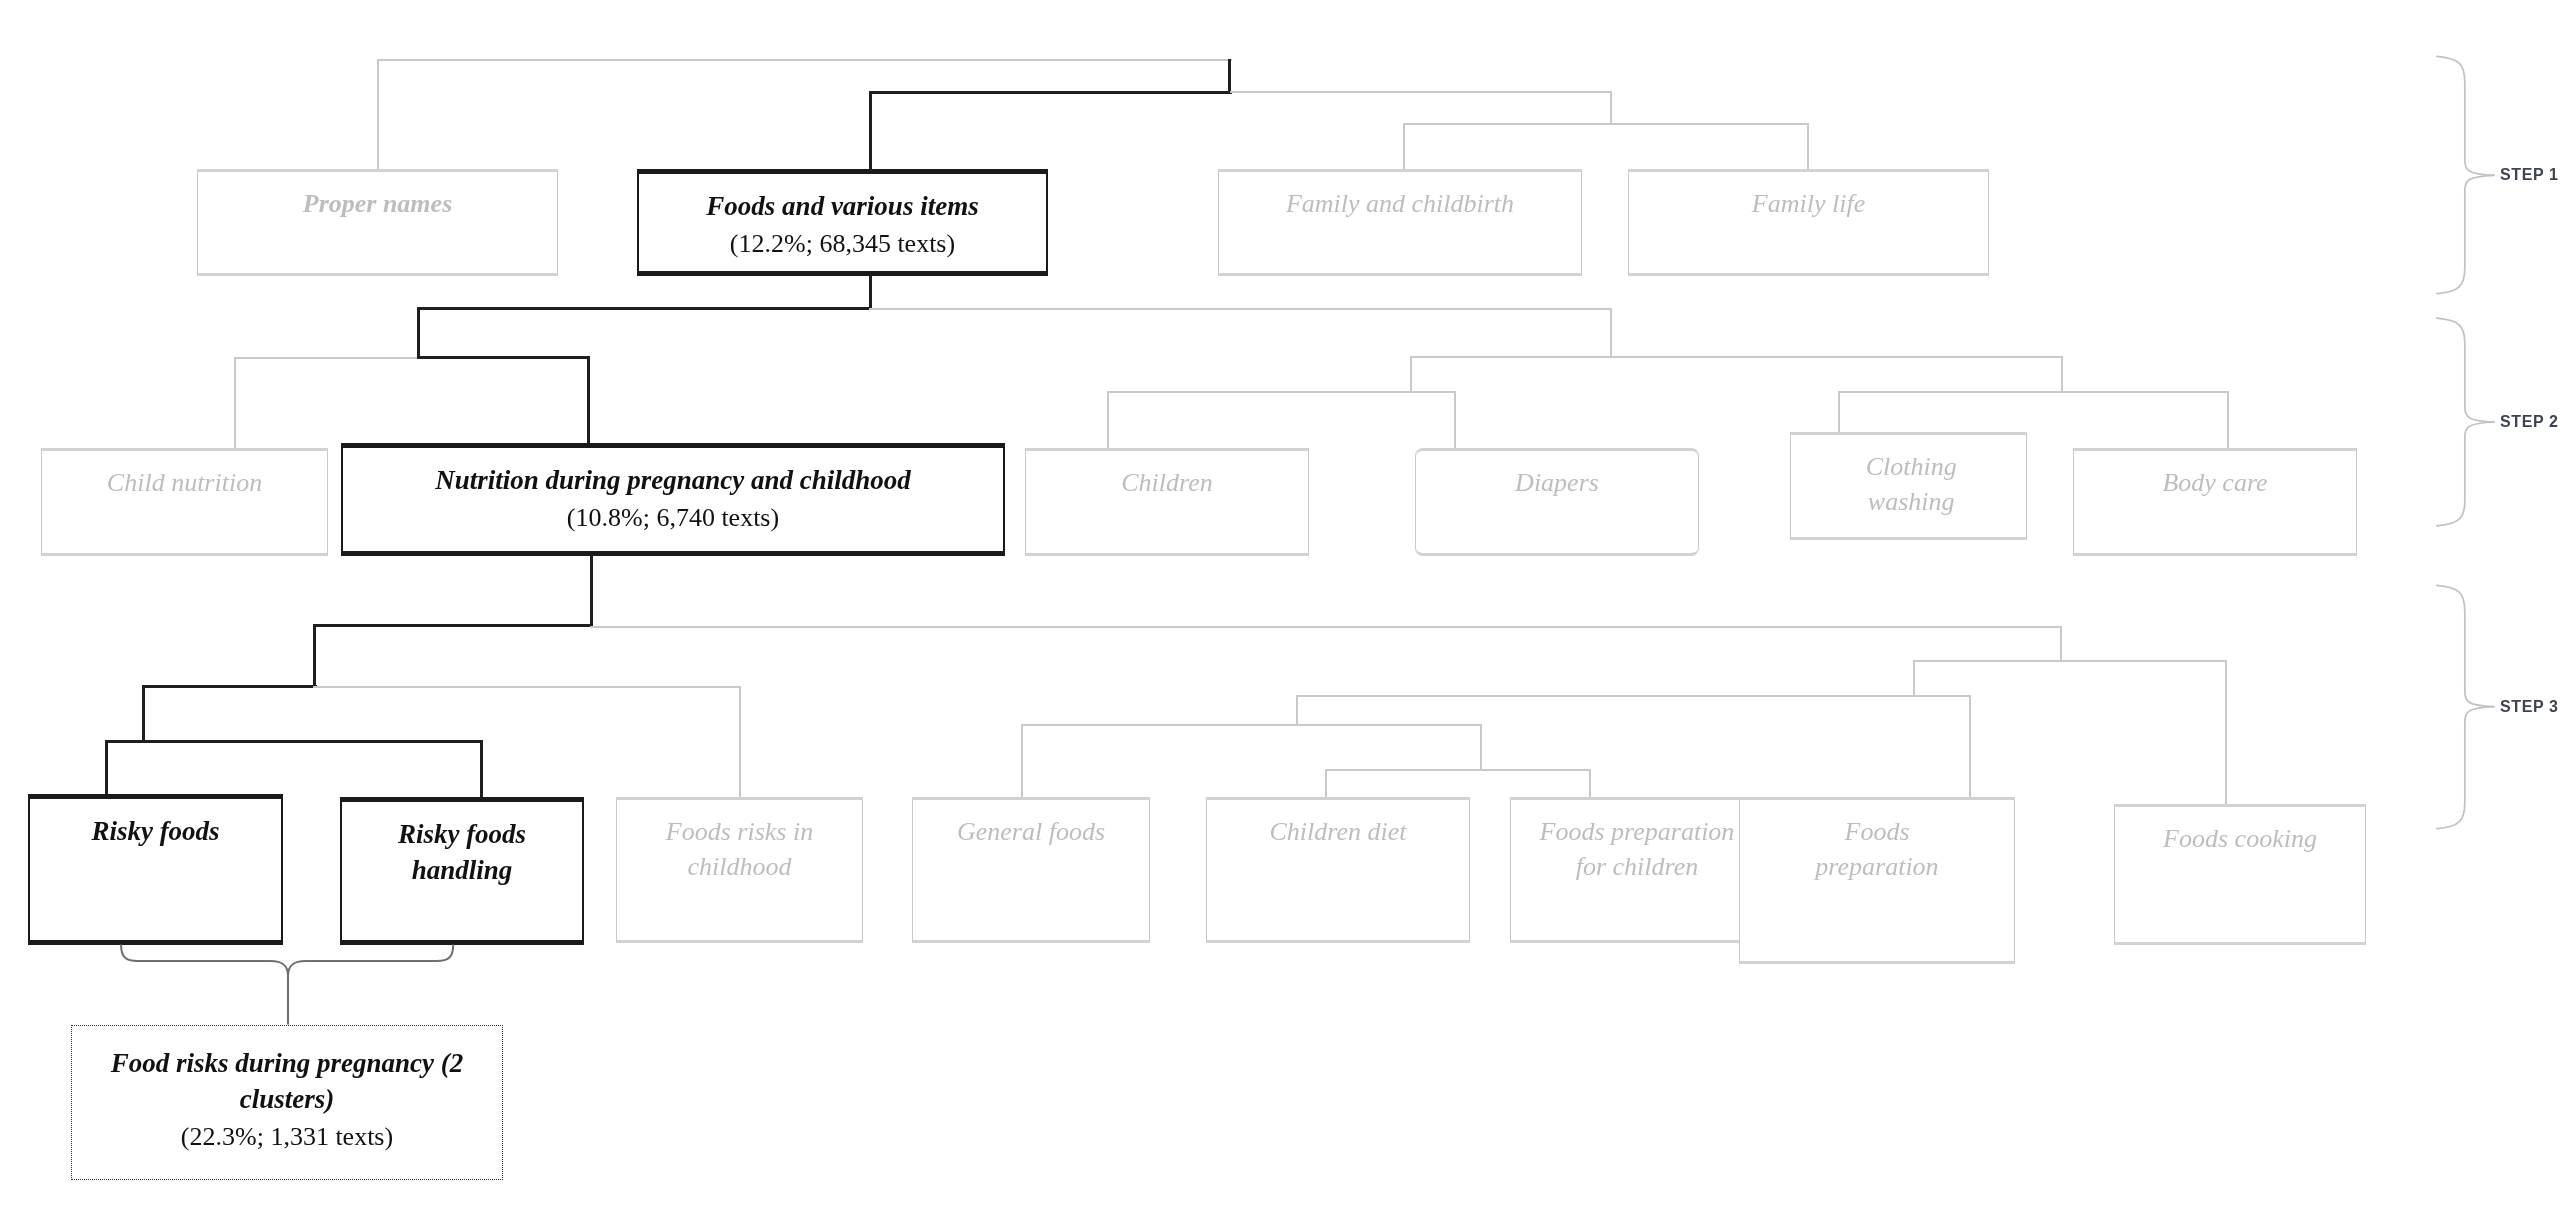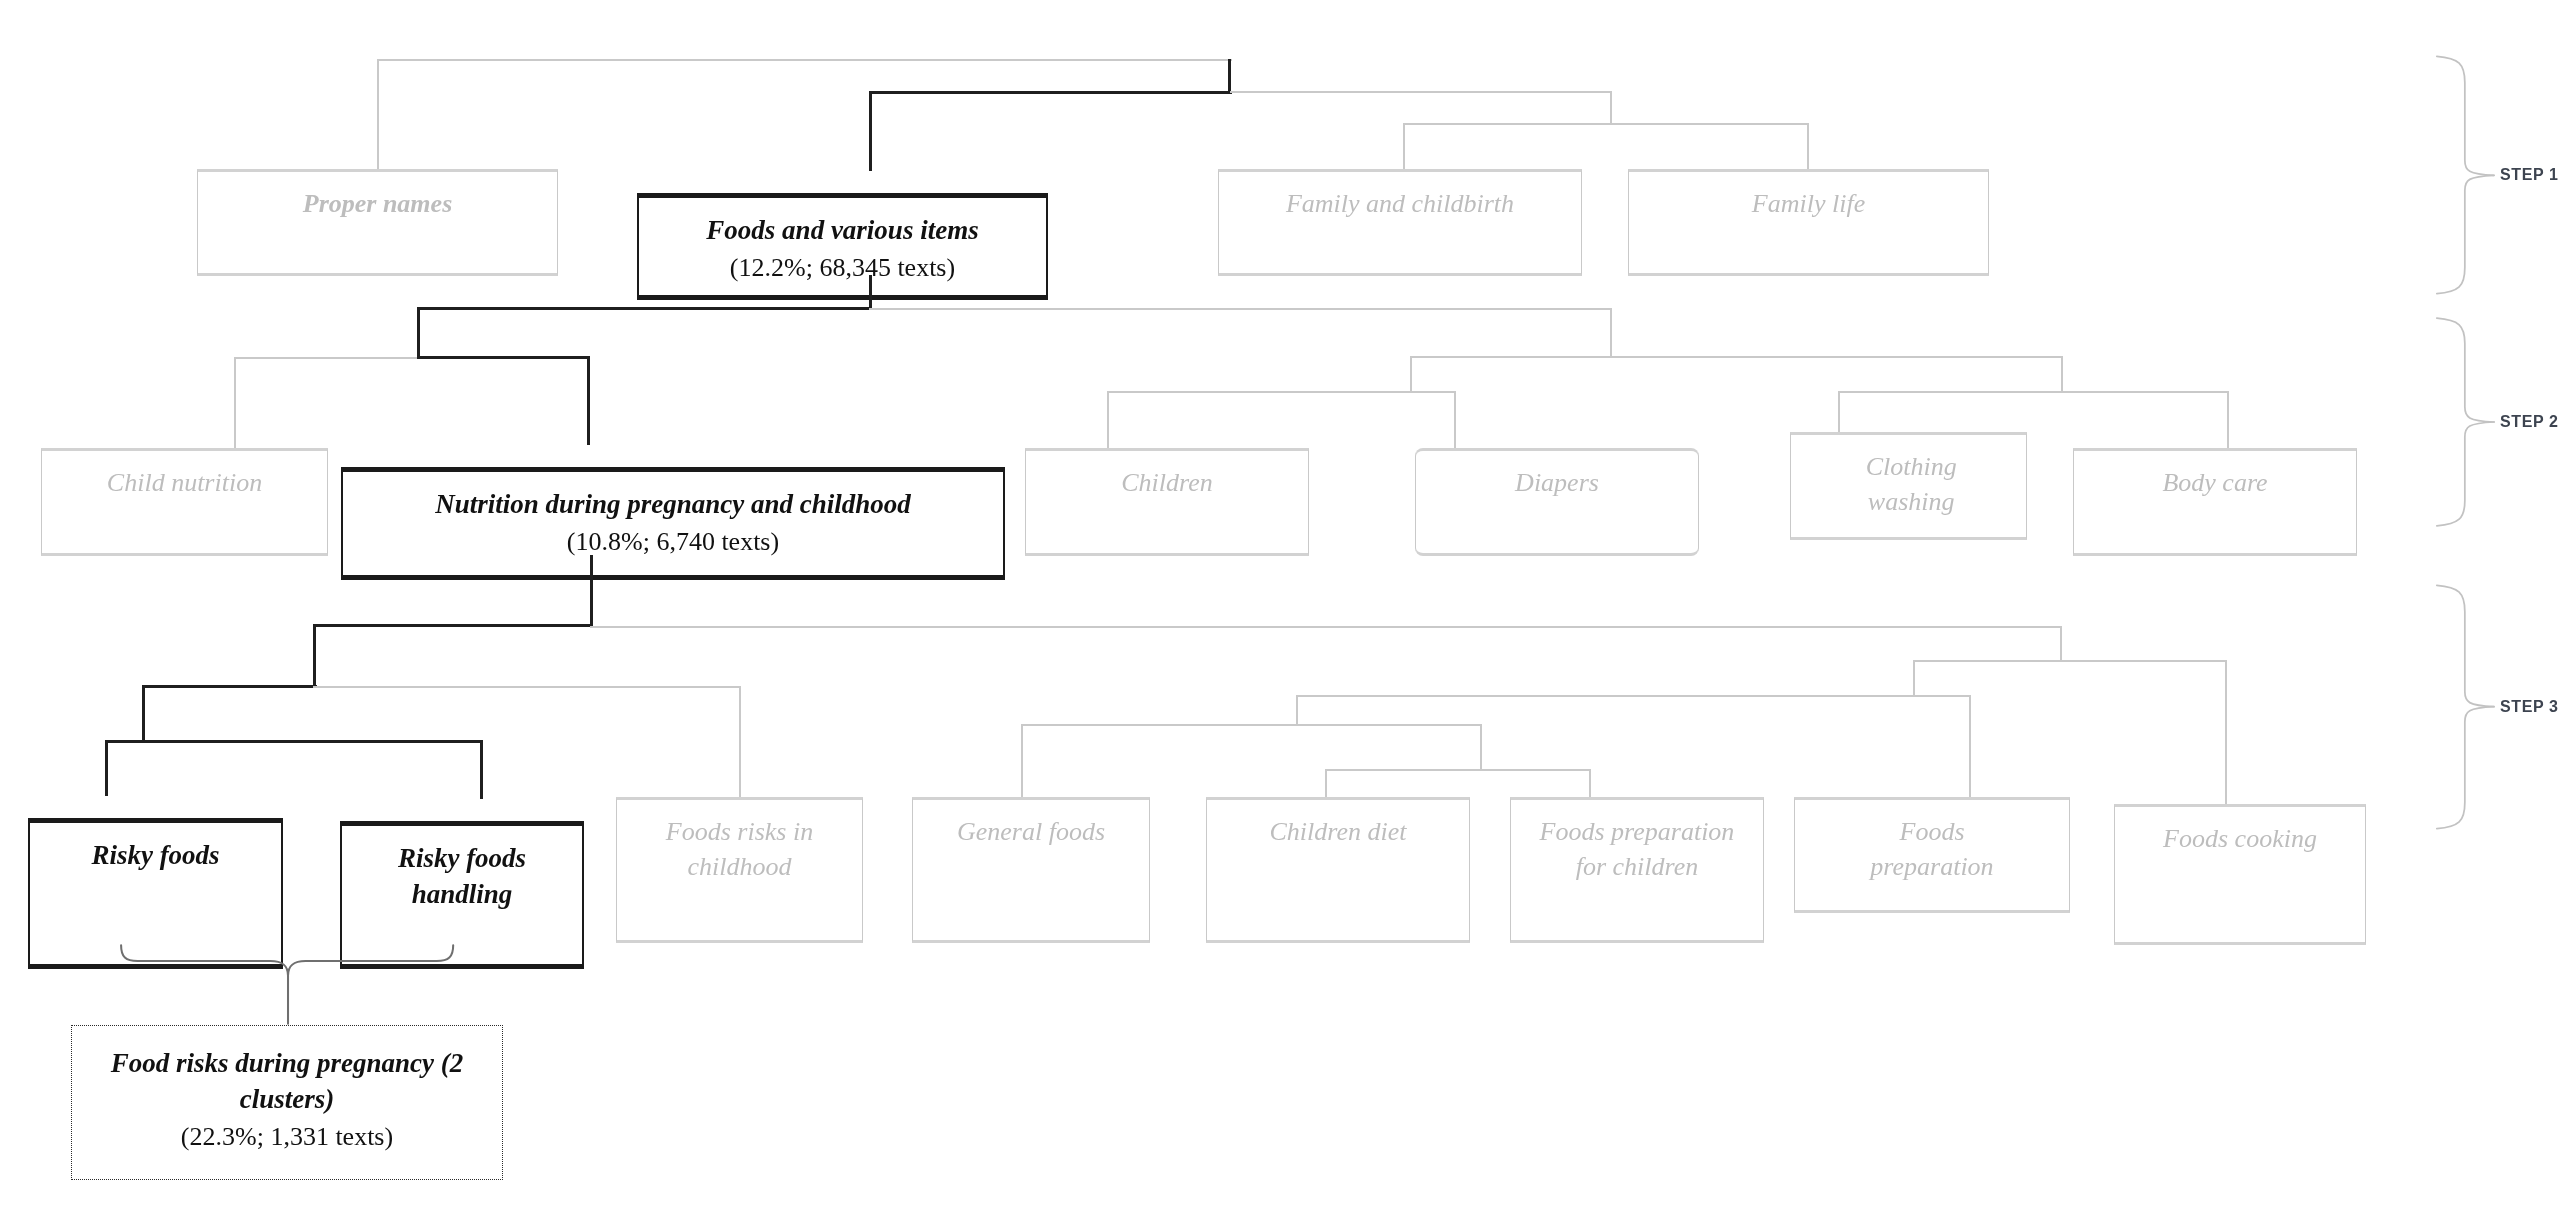--- a/index.html
+++ b/index.html
@@ -32,21 +32,20 @@
     color:#bdbdbd;
     font-style:italic;
     font-size:26px;
   }
   .box.black{
     border:2.9px solid #1a1a1a;
     border-top:5.3px solid #1a1a1a;
     border-bottom:5.3px solid #1a1a1a;
     color:#111;
     font-size:27px;
-    margin-top:24px;
   }
   .box.black .lbl{font-weight:bold;font-style:italic;}
   .box .stats{font-style:normal;font-weight:normal;color:#111;font-size:26px;margin-top:2.3px;}
   .box.dotted{
     border:1.8px dotted #2a2a2a;
     color:#111;
     font-size:27px;
     padding-top:20px;
   }
   .box.dotted .lbl{font-weight:bold;font-style:italic;}
@@ -173,21 +172,21 @@
   </div>
   <div class="box gray" style="left:912px;top:797px;width:238px;height:146px;">
     <span class="lbl">General foods</span>
   </div>
   <div class="box gray" style="left:1206px;top:797px;width:264px;height:146px;">
     <span class="lbl">Children diet</span>
   </div>
   <div class="box gray" style="left:1510px;top:797px;width:254px;height:146px;text-align:center;">
     <span class="lbl">Foods preparation for children</span>
   </div>
-  <div class="box gray" style="left:1794px;top:797px;width:276px;height:116px;padding-left:41px;padding-right:41px;">
+  <div class="box gray" style="left:1739px;top:797px;width:276px;height:167px;padding-left:41px;padding-right:41px;">
     <span class="lbl">Foods preparation</span>
   </div>
   <div class="box gray" style="left:2114px;top:804px;width:252px;height:141px;">
     <span class="lbl">Foods cooking</span>
   </div>
 
   <svg style="left:100px;top:944px;" width="410" height="88" viewBox="0 0 700 150">
     <path d="M36,2 C36,22 44,29 64,29 L291,29 C311,29 321,36 321,54 L321,136" fill="none" stroke="#6f6f6f" stroke-width="3.5" stroke-linecap="round"></path>
     <path d="M603,2 C603,22 595,29 575,29 L351,29 C331,29 321,36 321,54" fill="none" stroke="#6f6f6f" stroke-width="3.5" stroke-linecap="round"></path>
   </svg>

